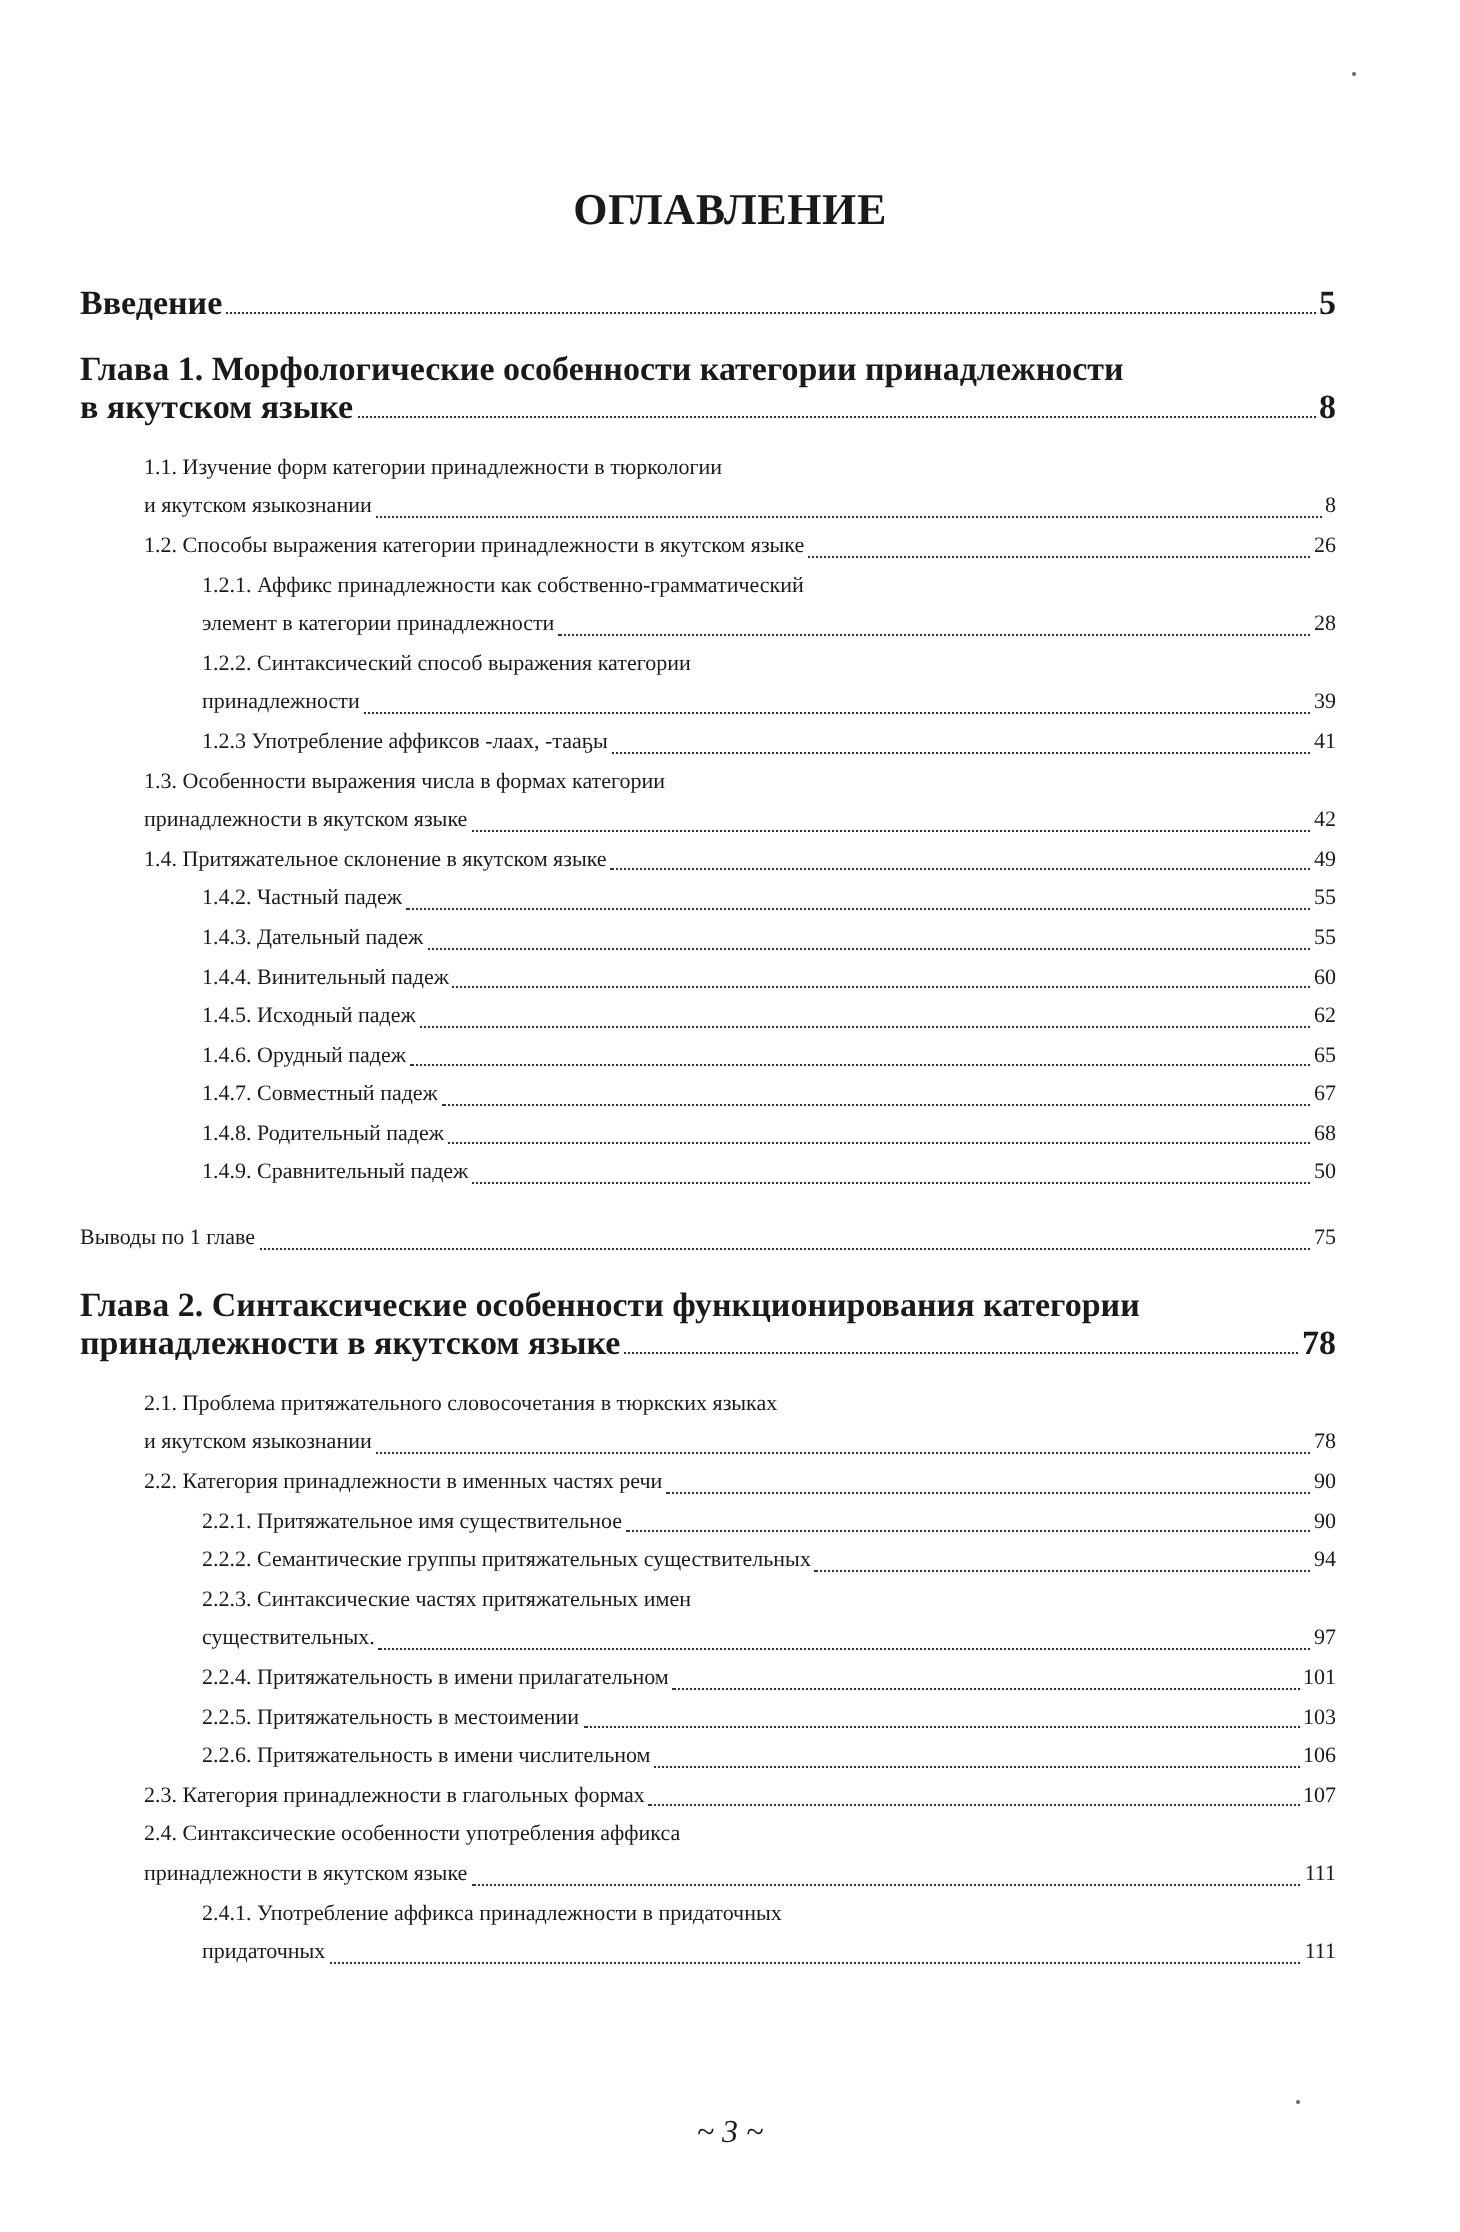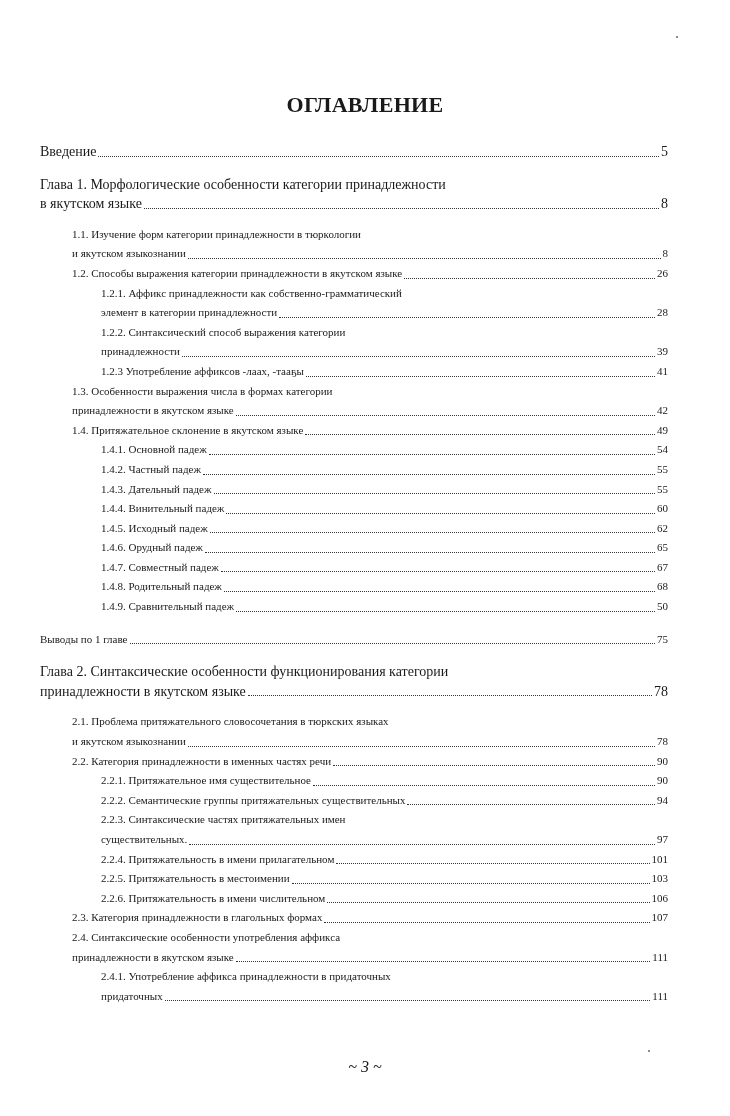--- a/index.html
+++ b/index.html
@@ -7,21 +7,21 @@
     width: 730px; height: 1116px; position: relative; overflow: hidden;
     font-family: "Liberation Serif", "DejaVu Serif", serif;
     color: #1a1a1a;
   }
   .title {
     position: absolute; left: 0; width: 730px; top: 92px;
     text-align: center; font-weight: bold; font-size: 22px; letter-spacing: 0.3px;
   }
   .toc { position: absolute; left: 40px; top: 142px; width: 628px; }
   .entry { position: relative; font-size: 11px; line-height: 19.6px; }
-  .entry.bold { font-weight: normal; font-size: 14px; }
+  .entry.bold { font-weight: bold; font-size: 17px; }
   .entry.lvl1 { padding-left: 0; }
   .entry.lvl2 { padding-left: 32px; }
   .entry.lvl3 { padding-left: 61px; }
   .line { display: flex; align-items: baseline; white-space: nowrap; }
   .line .txt { flex: 0 0 auto; }
   .line .dots {
     flex: 1 1 auto; overflow: hidden; margin: 0 2px;
     border-bottom: 1.6px dotted #333; height: 0; align-self: flex-end; margin-bottom: 5px;
   }
   .line .pg { flex: 0 0 auto; text-align: right; }
@@ -121,27 +121,20 @@
   <div class="entry lvl2">
     <div class="line">
         <span class="txt">1.4. Притяжательное склонение в якутском языке</span>
         <span class="dots"></span>
         <span class="pg">49</span>
       </div>
   </div>
 
   <div class="entry lvl3">
       <div class="line">
-        <span class="txt">1.4.1. Основной падеж</span>
-        <span class="dots"></span>
-        <span class="pg">54</span>
-      </div>
-    </div>
-  <div class="entry lvl3">
-      <div class="line">
         <span class="txt">1.4.2. Частный падеж</span>
         <span class="dots"></span>
         <span class="pg">55</span>
       </div>
     </div>
   <div class="entry lvl3">
       <div class="line">
         <span class="txt">1.4.3. Дательный падеж</span>
         <span class="dots"></span>
         <span class="pg">55</span>

